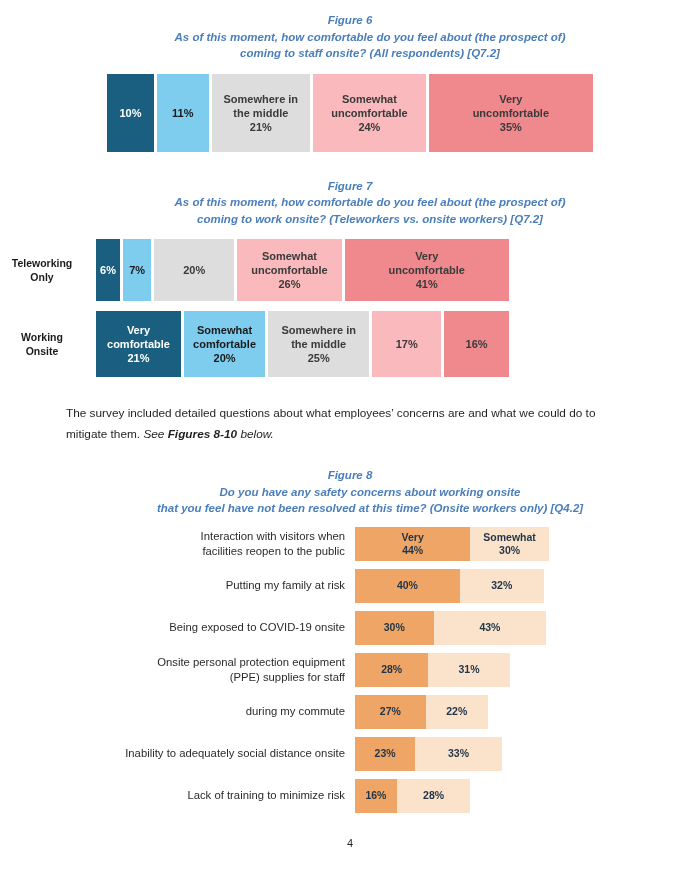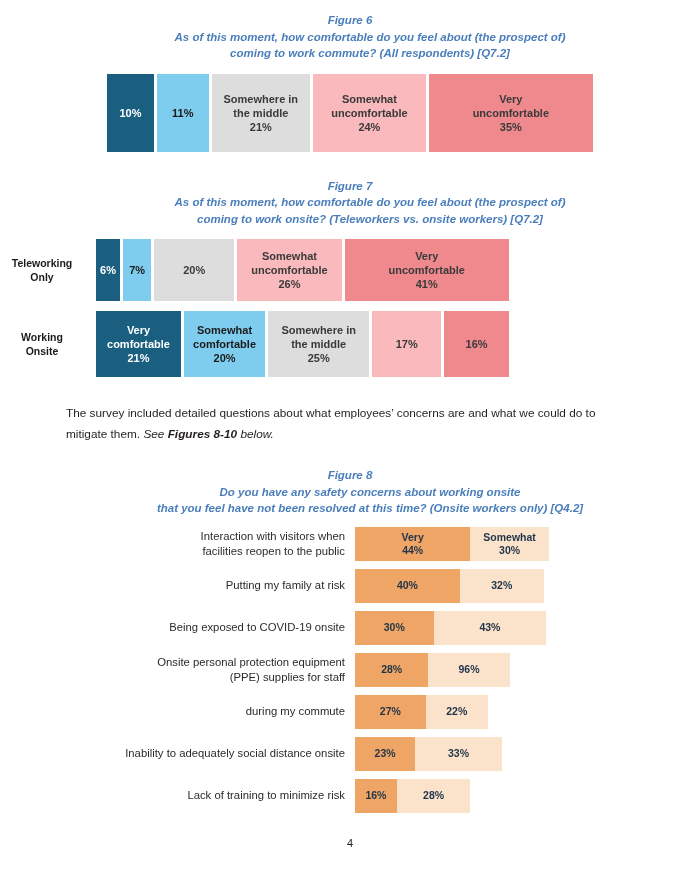--- a/index.html
+++ b/index.html
@@ -121,21 +121,21 @@
     color: #231f20;
   }
 </style>
 </head>
 <body>
 
 <section id="figure6">
   <div class="fig-caption">
     <span class="fig-num">Figure 6</span>
     <span class="fig-line">As of this moment, how comfortable do you feel about (the prospect of)</span>
-    <span class="fig-line">coming to work commute? (All respondents) [Q7.2]</span>
+    <span class="fig-line">coming to staff onsite? (All respondents) [Q7.2]</span>
   </div>
   <div class="bars" id="f6-bars">
       <div class="seg c-very-comf" style="width: 46.9307px; flex: 0 0 auto;">
         <span class="val">10%</span>
       </div>
       <div class="seg c-some-comf" style="width: 51.6238px; flex: 0 0 auto;">
         <span class="val">11%</span>
       </div>
       <div class="seg c-middle" style="width: 98.5545px; flex: 0 0 auto;">
         <span class="lbl">Somewhere in</span>
@@ -275,21 +275,21 @@
       <div class="f8row">
         <div class="rowlabel">
           <div>Onsite personal protection equipment</div>
           <div>(PPE) supplies for staff</div>
         </div>
         <div class="bars">
           <div class="f8seg o-very" style="width: 73.36px;">
             <span>28%</span>
           </div>
           <div class="f8seg o-some" style="width: 81.22px;">
-            <span>96%</span>
+            <span>31%</span>
           </div>
         </div>
       </div>
       <div class="f8row">
         <div class="rowlabel">
           <div>during my commute</div>
         </div>
         <div class="bars">
           <div class="f8seg o-very" style="width: 70.74px;">
             <span>27%</span>

